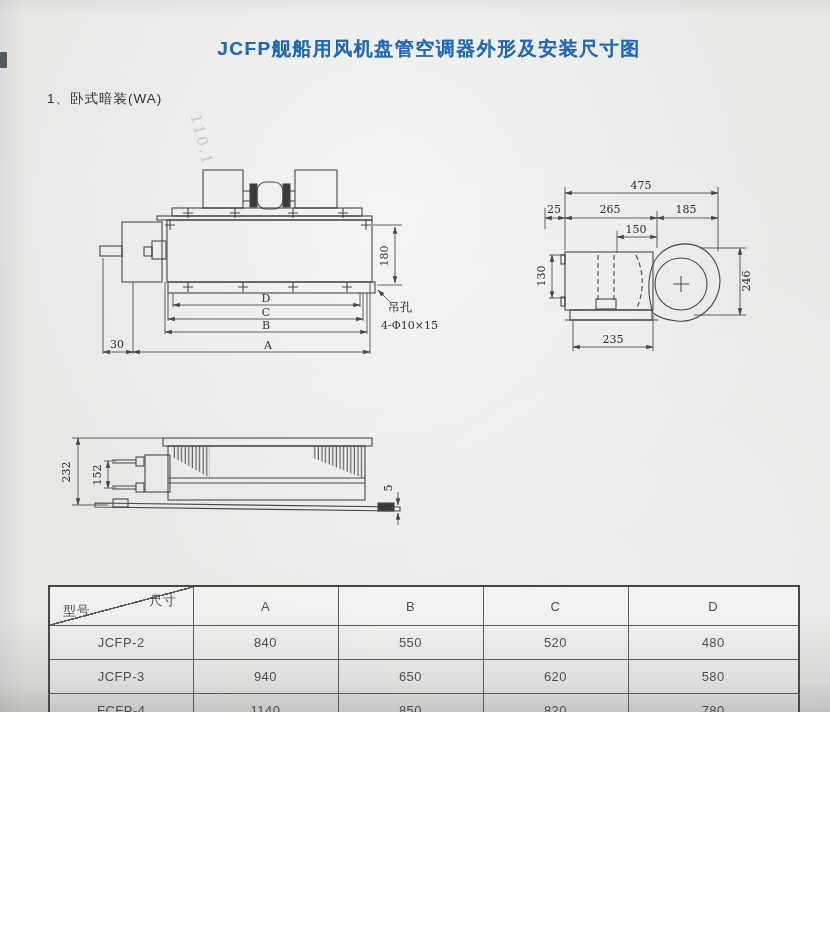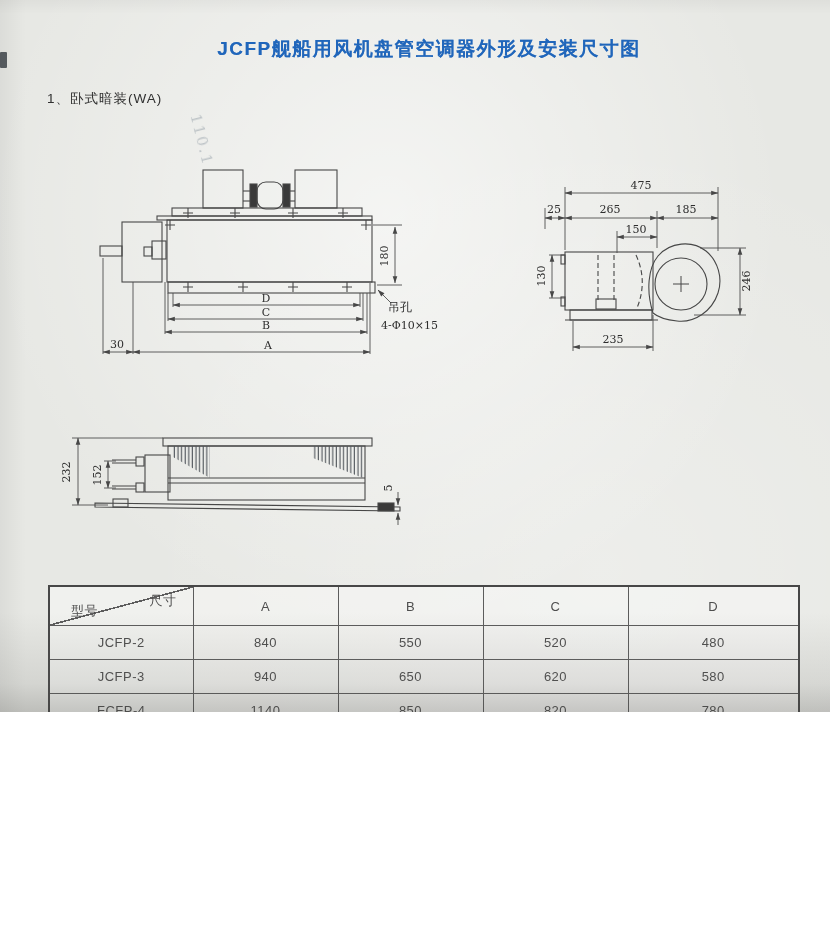--- a/index.html
+++ b/index.html
@@ -52,21 +52,21 @@
   }
   .dims-table thead th{height:38px;}
   .diag{position:relative;}
   .diag::after{
     content:"";position:absolute;inset:0;
     background:linear-gradient(to bottom right,
       transparent calc(50% - .8px), #5c5c5c calc(50% - .8px),
       #5c5c5c calc(50% + .8px), transparent calc(50% + .8px));
   }
   .diag .dim-label{position:absolute;top:5px;right:16px;z-index:1;}
-  .diag .model-label{position:absolute;bottom:5px;left:21px;z-index:1;}
+  .diag .model-label{position:absolute;bottom:5px;left:13px;z-index:1;}
 </style>
 </head>
 <body>
 
 <div class="page">
 
   <div class="edge-mark"></div>
 
   <div class="title">JCFP舰船用风机盘管空调器外形及安装尺寸图</div>
   <div class="section-label">1、卧式暗装(WA)</div>

